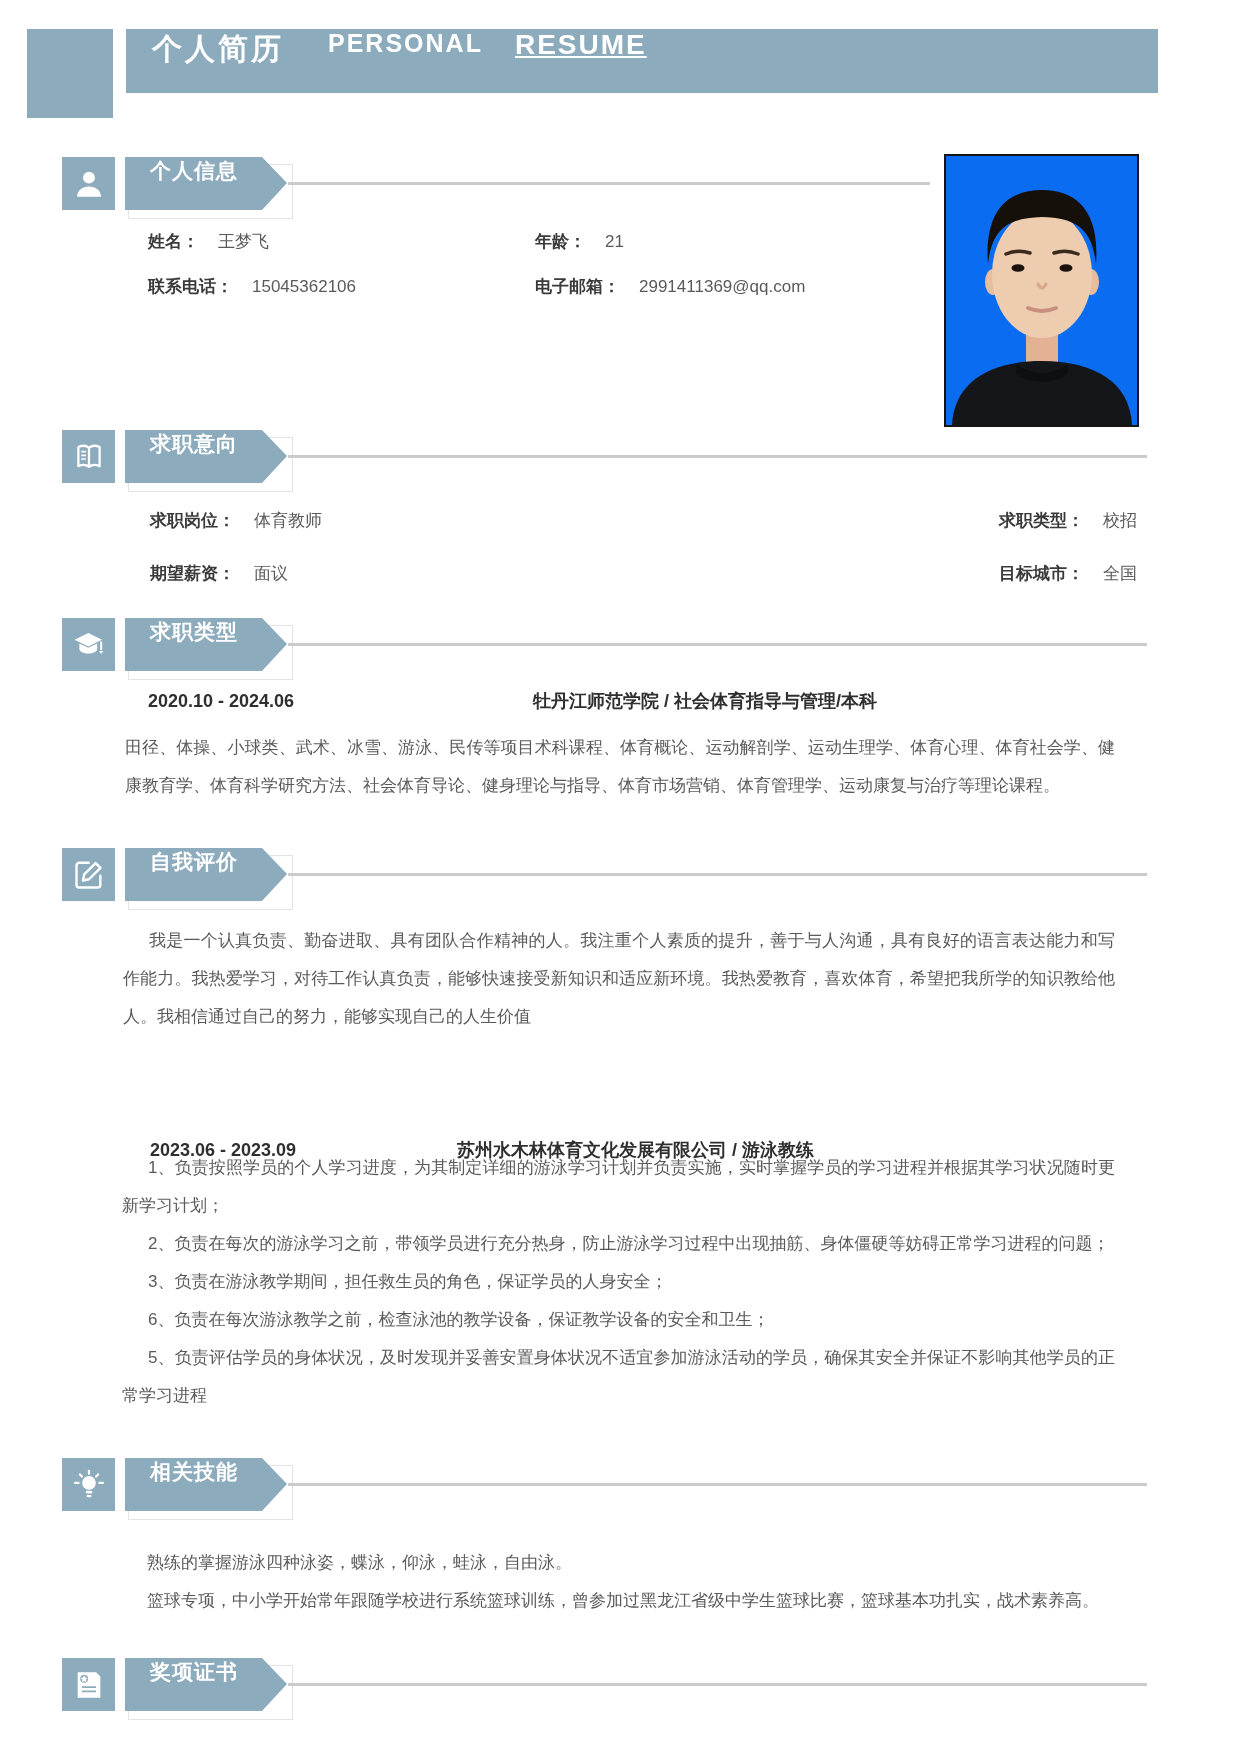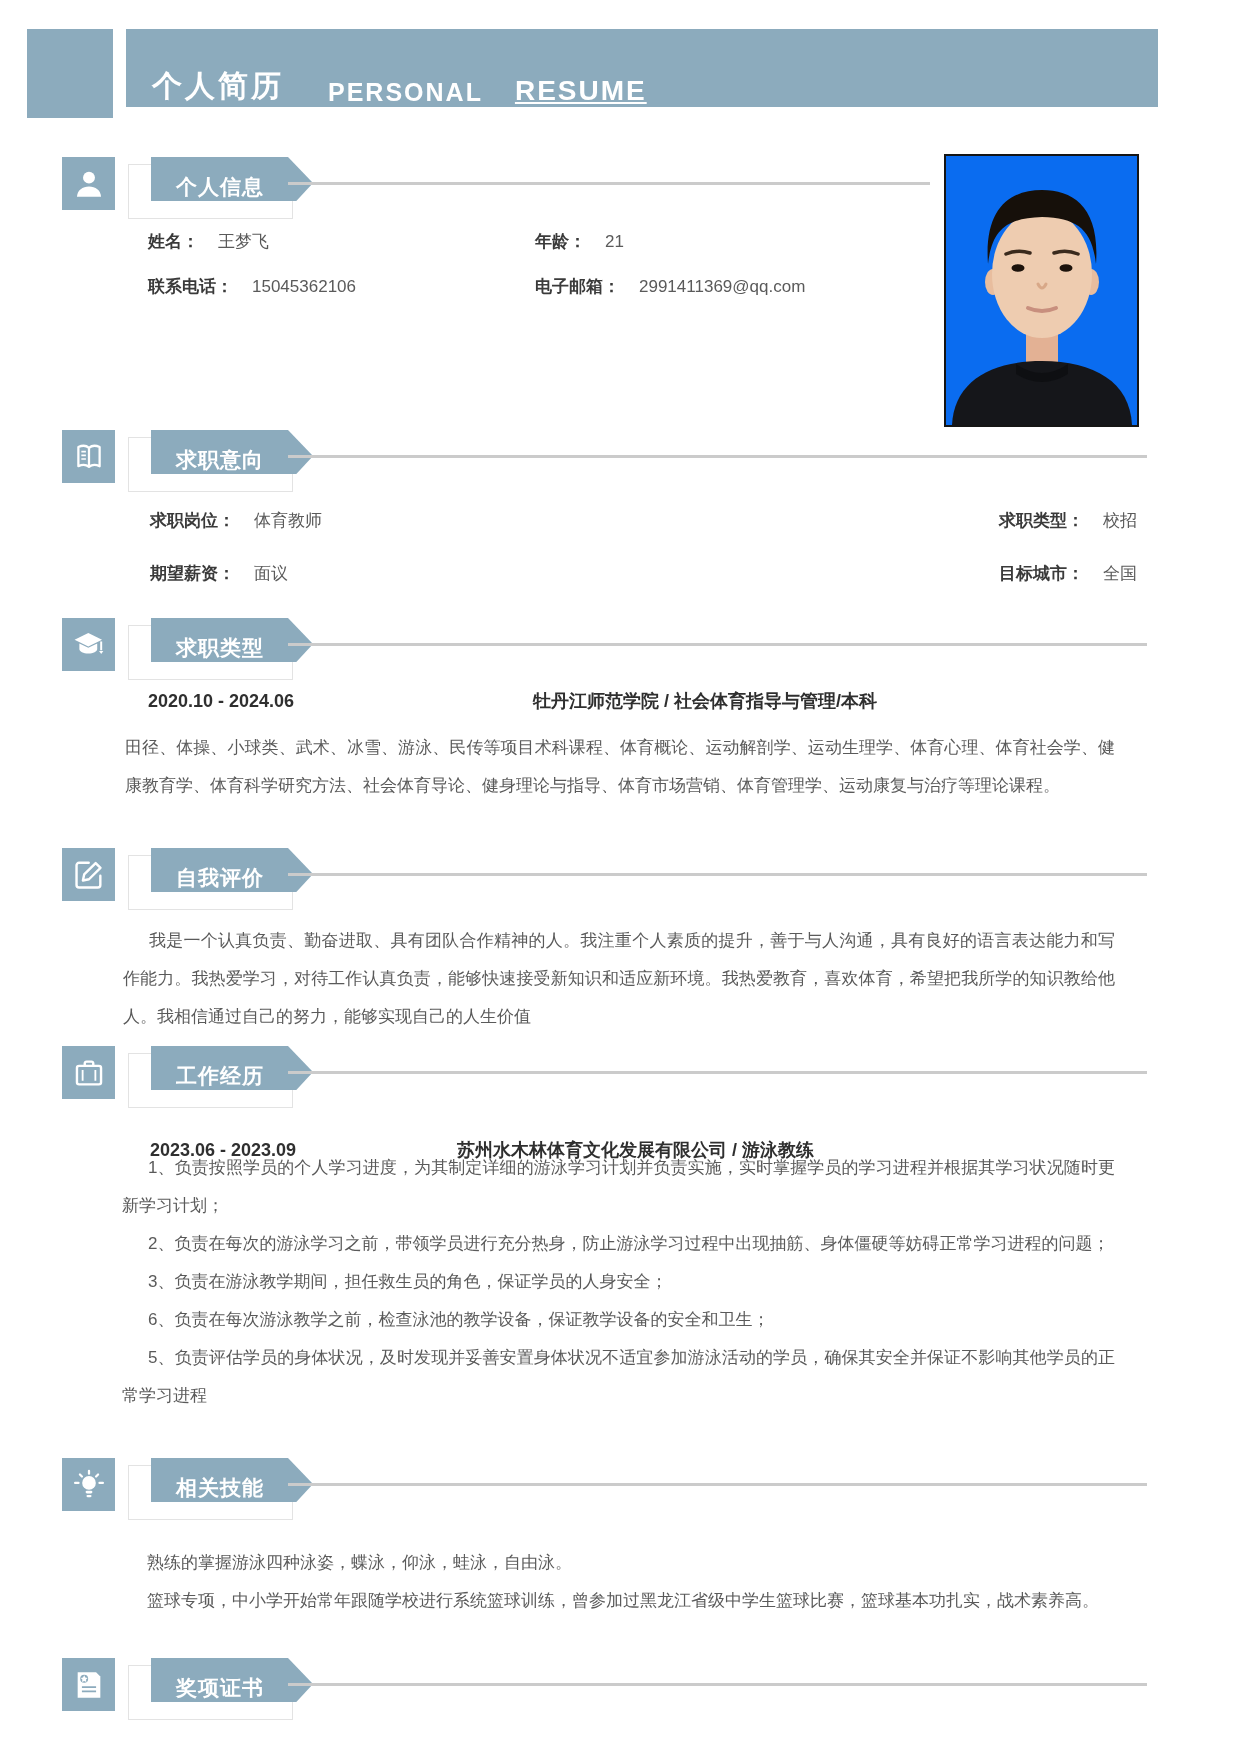--- a/index.html
+++ b/index.html
@@ -8,35 +8,35 @@
     --label:#3a3a3a;
     --body:#5a5a5a;
   }
   html,body{margin:0;padding:0;background:#ffffff;}
   .page{
     position:relative;width:1242px;height:1756px;background:#fff;overflow:hidden;
     font-family:"Liberation Sans","DejaVu Sans",sans-serif;
   }
   
   .hdr-block{position:absolute;left:27px;top:29px;width:86px;height:89px;background:var(--accent);}
-  .hdr-bar{position:absolute;left:126px;top:29px;width:1032px;height:78px;background:var(--accent);
-    display:flex;align-items:flex-end;color:#fff;}
+  .hdr-bar{position:absolute;left:126px;top:29px;width:1032px;height:64px;background:var(--accent);
+    display:flex;align-items:flex-start;color:#fff;}
   .hdr-zh{font-size:30px;font-weight:bold;margin-left:26px;letter-spacing:3px;}
   .hdr-en1{font-size:25px;font-weight:bold;margin-left:44px;letter-spacing:2px;}
   .hdr-en2{font-size:28px;font-weight:bold;margin-left:32px;letter-spacing:2px;text-decoration:underline;}
   
   .sec{position:absolute;left:0;width:1242px;height:53px;}
   .sec-icon{position:absolute;left:62px;top:0;width:53px;height:53px;background:var(--accent);
     display:flex;align-items:center;justify-content:center;}
   .sec-icon svg{width:34px;height:34px;display:block;}
   .banner-shadow{position:absolute;left:128px;top:7px;width:163px;height:53px;border:1px solid #e3e3e3;}
-  .banner{position:absolute;left:125px;top:0;width:162px;height:44px;background:var(--accent);
+  .banner{position:absolute;left:125px;top:0;width:162px;height:53px;background:var(--accent);
     clip-path:polygon(0 0,137px 0,162px 26px,137px 53px,0 53px);
-    color:#fff;font-weight:bold;font-size:21px;display:flex;align-items:flex-end;
-    padding-left:25px;box-sizing:border-box;letter-spacing:1px;margin-left:26px;}
+    color:#fff;font-weight:bold;font-size:21px;display:flex;align-items:flex-start;
+    padding-left:25px;box-sizing:border-box;letter-spacing:1px;}
   .sec-line{position:absolute;left:288px;top:25px;height:3px;width:859px;background:var(--divider);}
   .sec-line.short{width:642px;}
   
   .field{position:absolute;font-size:17px;line-height:24px;white-space:nowrap;}
   .lbl{font-weight:bold;color:var(--label);margin-right:7px;}
   .val{color:var(--body);margin-left:12px;}
   
   .hrow{position:absolute;font-size:18px;line-height:25px;font-weight:bold;color:#2f2f2f;white-space:nowrap;}
   
   .para{position:absolute;font-size:17px;line-height:38px;color:var(--body);
@@ -166,34 +166,20 @@
     <div class="banner">
       <span>自我评价</span>
     </div>
     <div class="sec-line"></div>
   </div>
 
   <div class="para" style="left:123px;top:922px;width:992px">
     <p class="indent">我是一个认真负责、勤奋进取、具有团队合作精神的人。我注重个人素质的提升，善于与人沟通，具有良好的语言表达能力和写作能力。我热爱学习，对待工作认真负责，能够快速接受新知识和适应新环境。我热爱教育，喜欢体育，希望把我所学的知识教给他人。我相信通过自己的努力，能够实现自己的人生价值</p>
   </div>
 
-  <div class="sec" style="top:1046px">
-    <div class="banner-shadow"></div>
-    <div class="sec-icon">
-      <svg viewBox="0 0 24 24" fill="none" stroke="#ffffff" stroke-width="1.7">
-        <rect x="3.5" y="7" width="17" height="13" rx="1.5"></rect>
-        <path d="M9 7V5.2A1.2 1.2 0 0 1 10.2 4h3.6A1.2 1.2 0 0 1 15 5.2V7"></path>
-        <path d="M7.5 9.8v7.6M16.5 9.8v7.6" stroke-width="1.3"></path>
-      </svg>
-    </div>
-    <div class="banner">
-      <span>工作经历</span>
-    </div>
-    <div class="sec-line"></div>
-  </div>
 
   <div class="hrow" style="left:150px;top:1138px">2023.06 - 2023.09</div>
   <div class="hrow" style="left:457px;top:1138px">苏州水木林体育文化发展有限公司 / 游泳教练</div>
   <div class="para indent" style="left:122px;top:1149px;width:993px">
     <p>1、负责按照学员的个人学习进度，为其制定详细的游泳学习计划并负责实施，实时掌握学员的学习进程并根据其学习状况随时更新学习计划；</p>
     <p>2、负责在每次的游泳学习之前，带领学员进行充分热身，防止游泳学习过程中出现抽筋、身体僵硬等妨碍正常学习进程的问题；</p>
     <p>3、负责在游泳教学期间，担任救生员的角色，保证学员的人身安全；</p>
     <p>6、负责在每次游泳教学之前，检查泳池的教学设备，保证教学设备的安全和卫生；</p>
     <p>5、负责评估学员的身体状况，及时发现并妥善安置身体状况不适宜参加游泳活动的学员，确保其安全并保证不影响其他学员的正常学习进程</p>
   </div>

